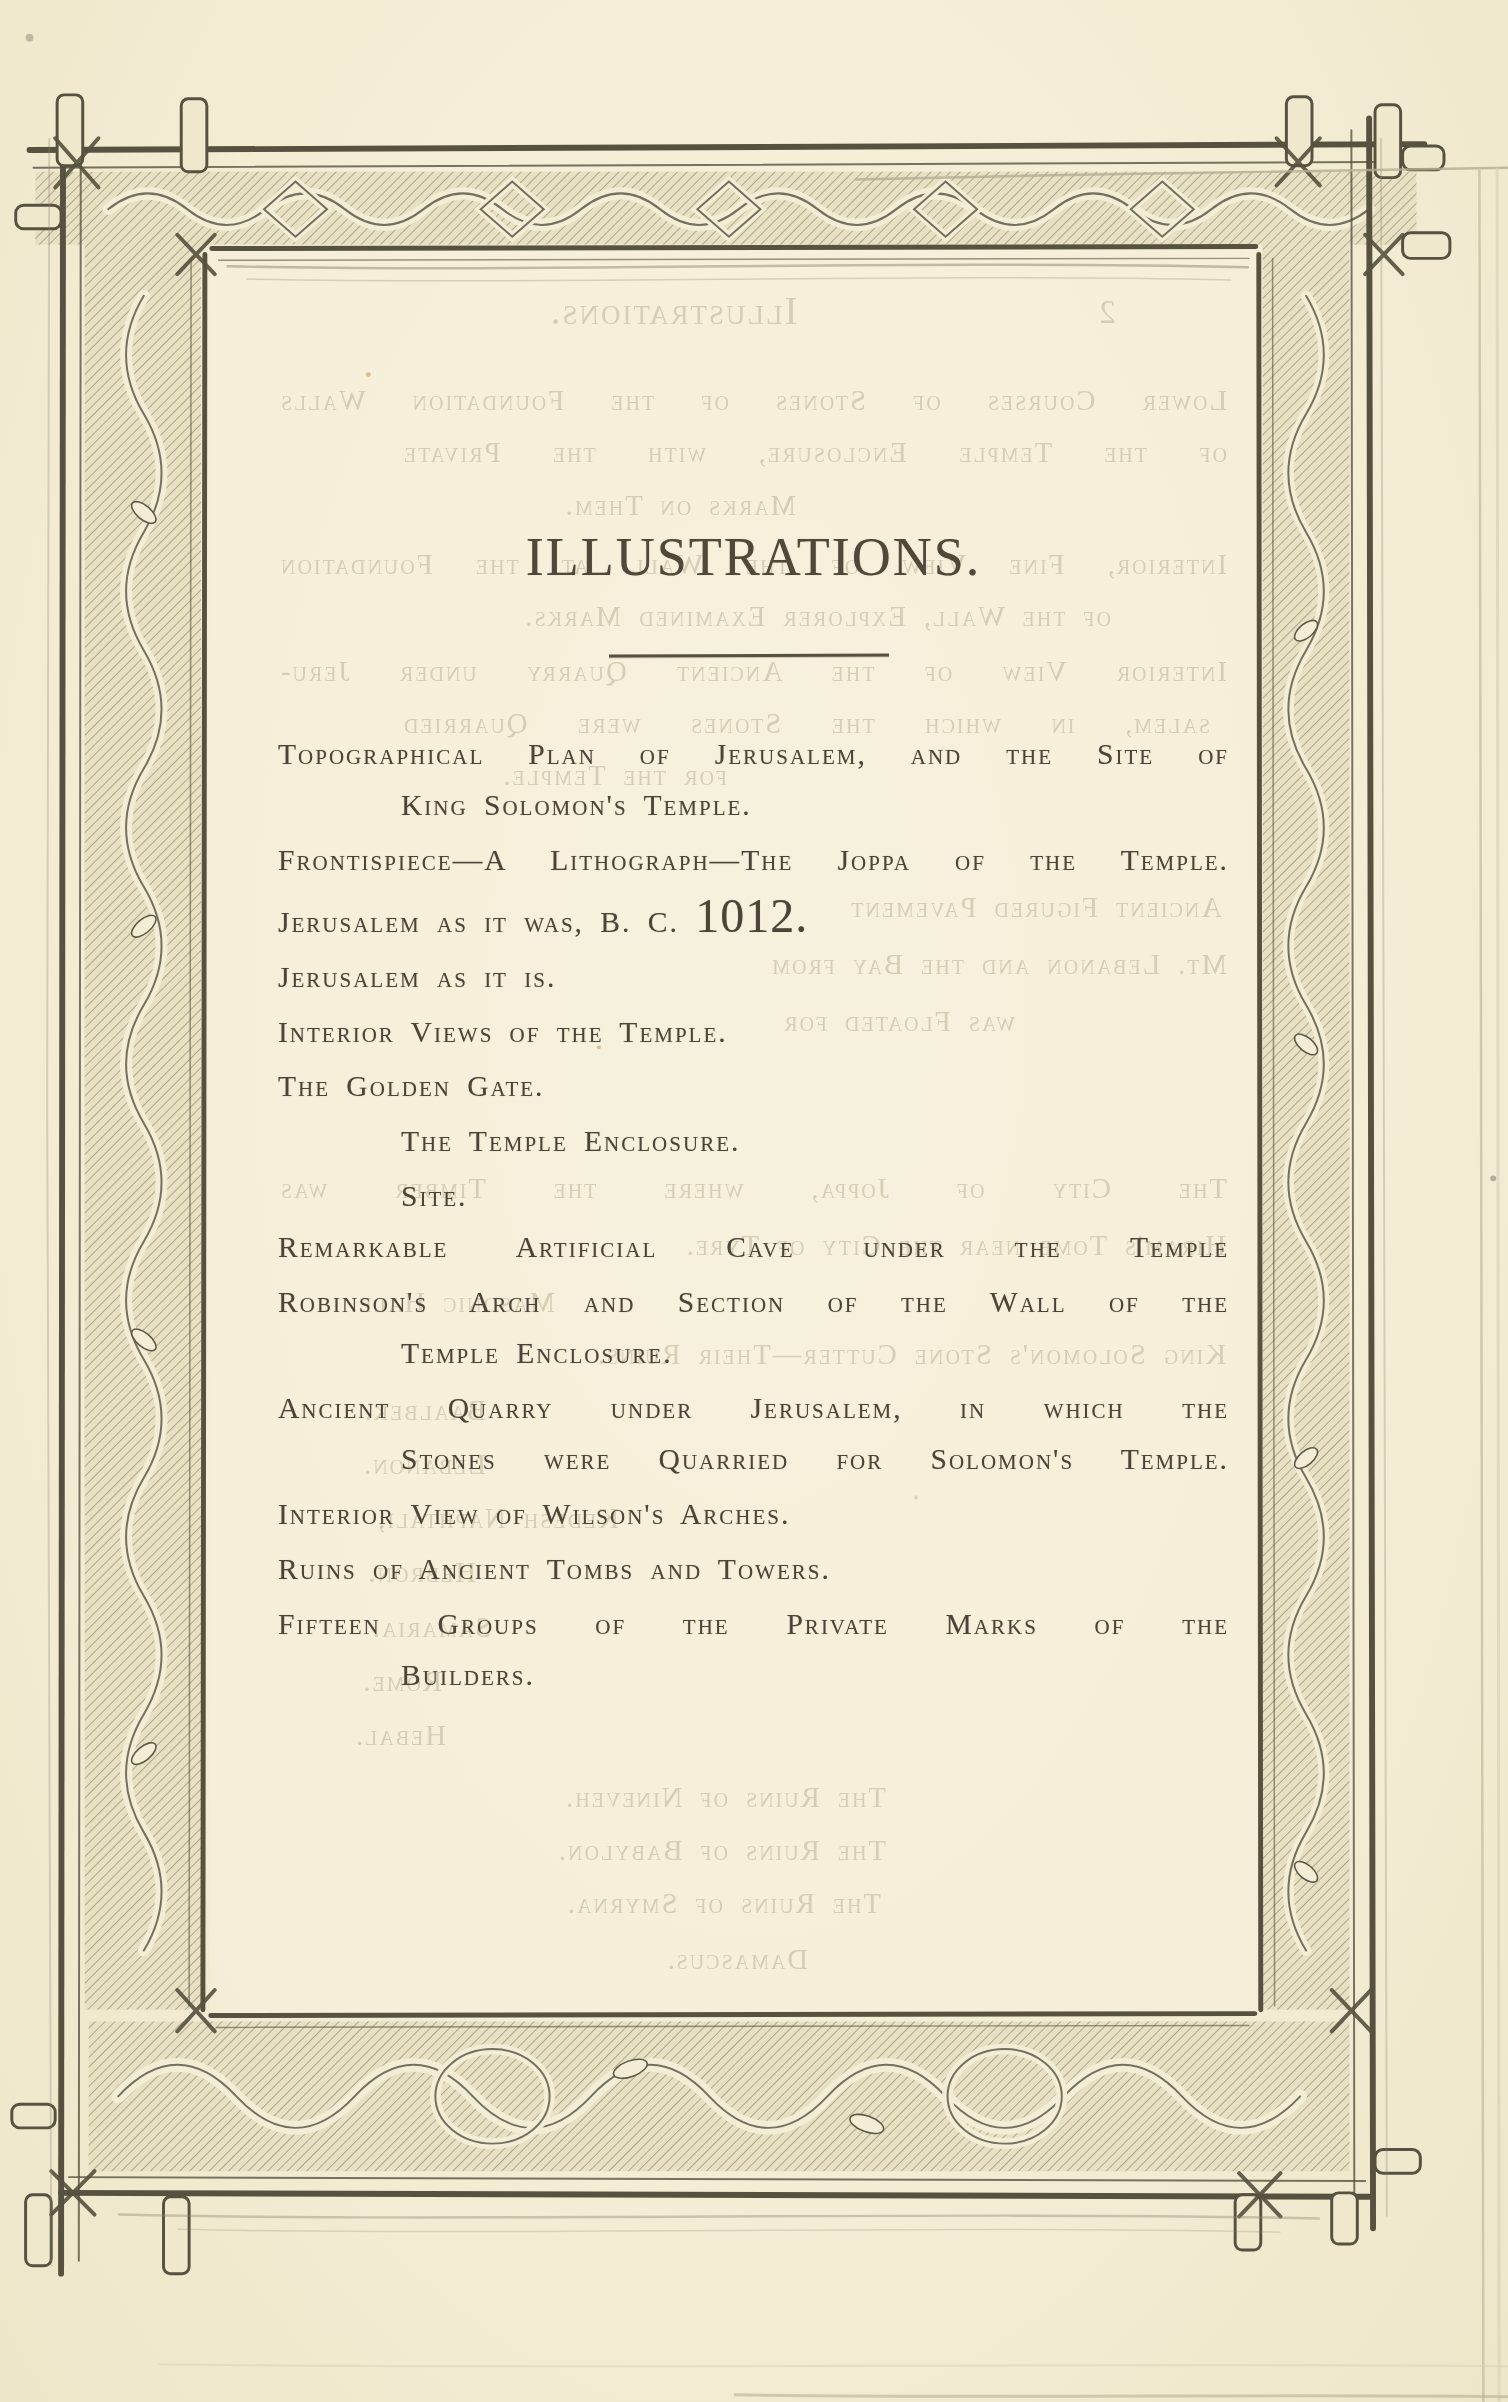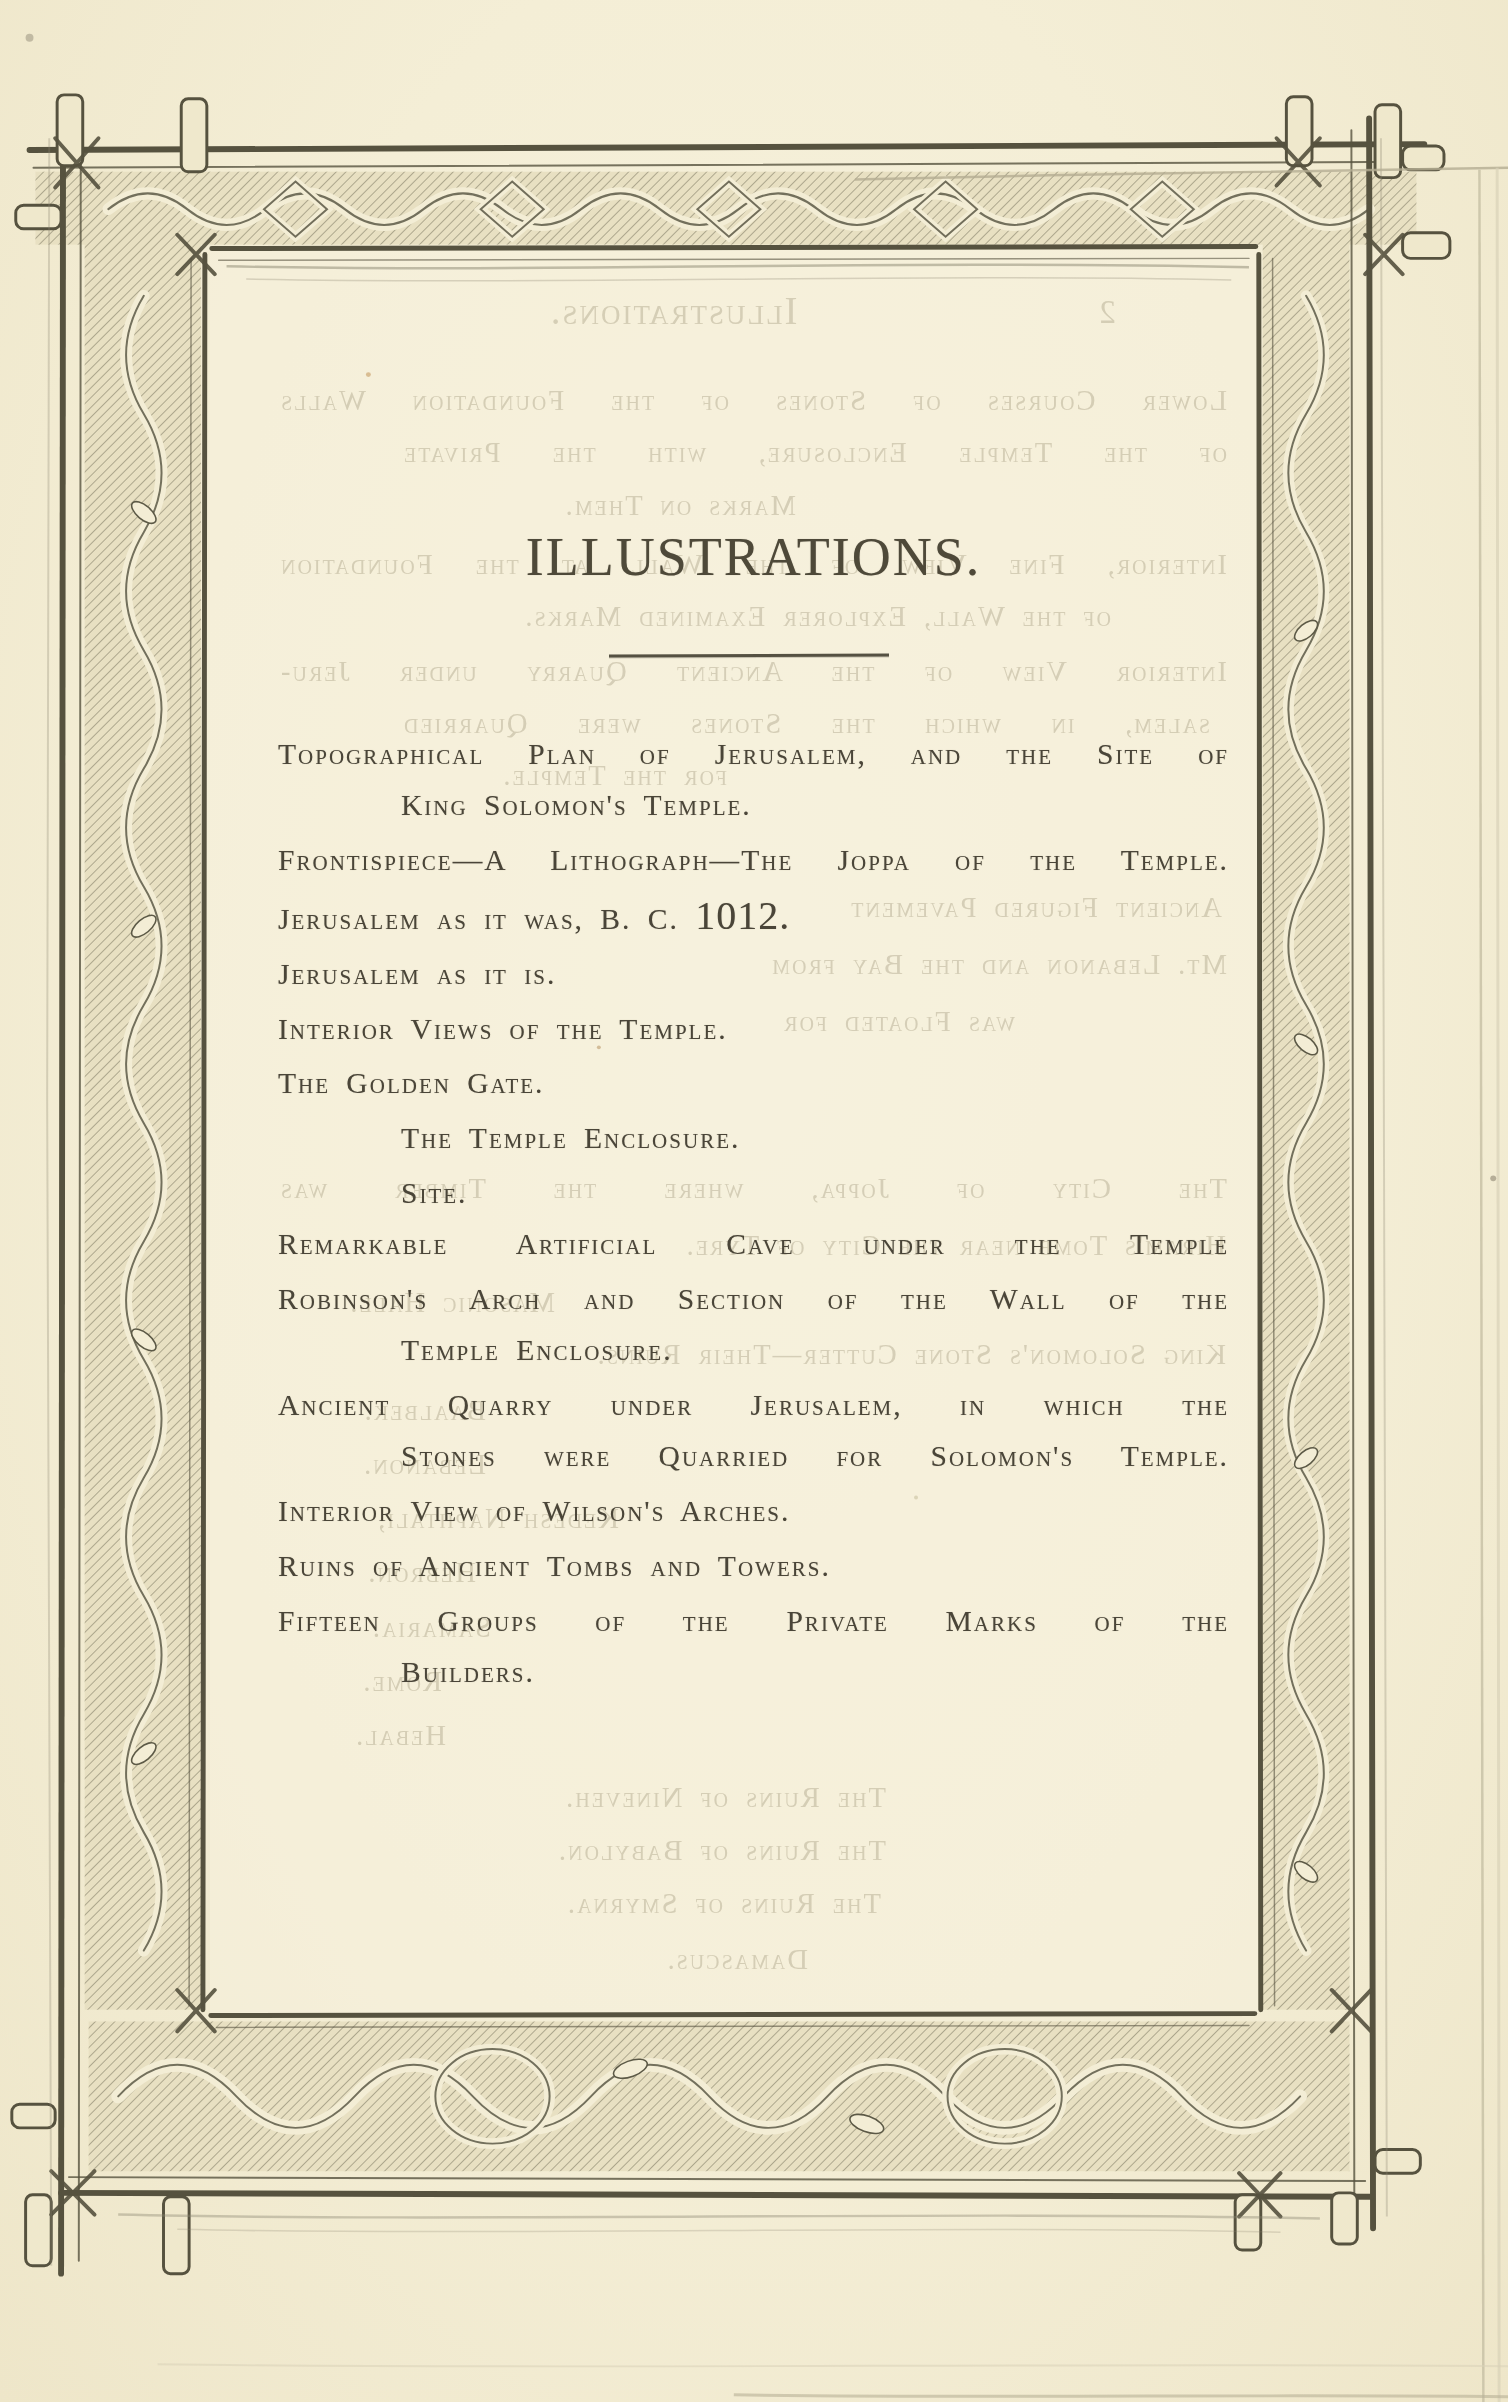--- a/index.html
+++ b/index.html
@@ -33,21 +33,21 @@
     color:#4a4538;
     font-size:29.6px;
     font-variant:small-caps;
     letter-spacing:2px;word-spacing:6.9px;
     text-shadow:0 0 1px rgba(74,69,56,.3);
   }
   .entry{margin:0 0 3.9px 0;}
   .entry .line{min-height:51px;line-height:51px;font-family:Liberation Serif, serif;}
   .entry .cont{padding-left:123px;}
   .just{text-align:justify;text-align-last:justify;}
-  .year{font-variant:normal;font-size:40px;letter-spacing:1px;}
+  .year{font-variant:normal;font-size:48px;letter-spacing:1px;}
   
   #bleed{position:absolute;left:0;top:0;width:1508px;height:2403px;}
   .bleed{
     position:absolute;
     font-variant:small-caps;
     font-size:28.6px;line-height:33px;
     letter-spacing:2px;word-spacing:6.9px;
     color:#948a6d;opacity:.33;
     transform:scaleX(-1);
     filter:blur(0.7px);

